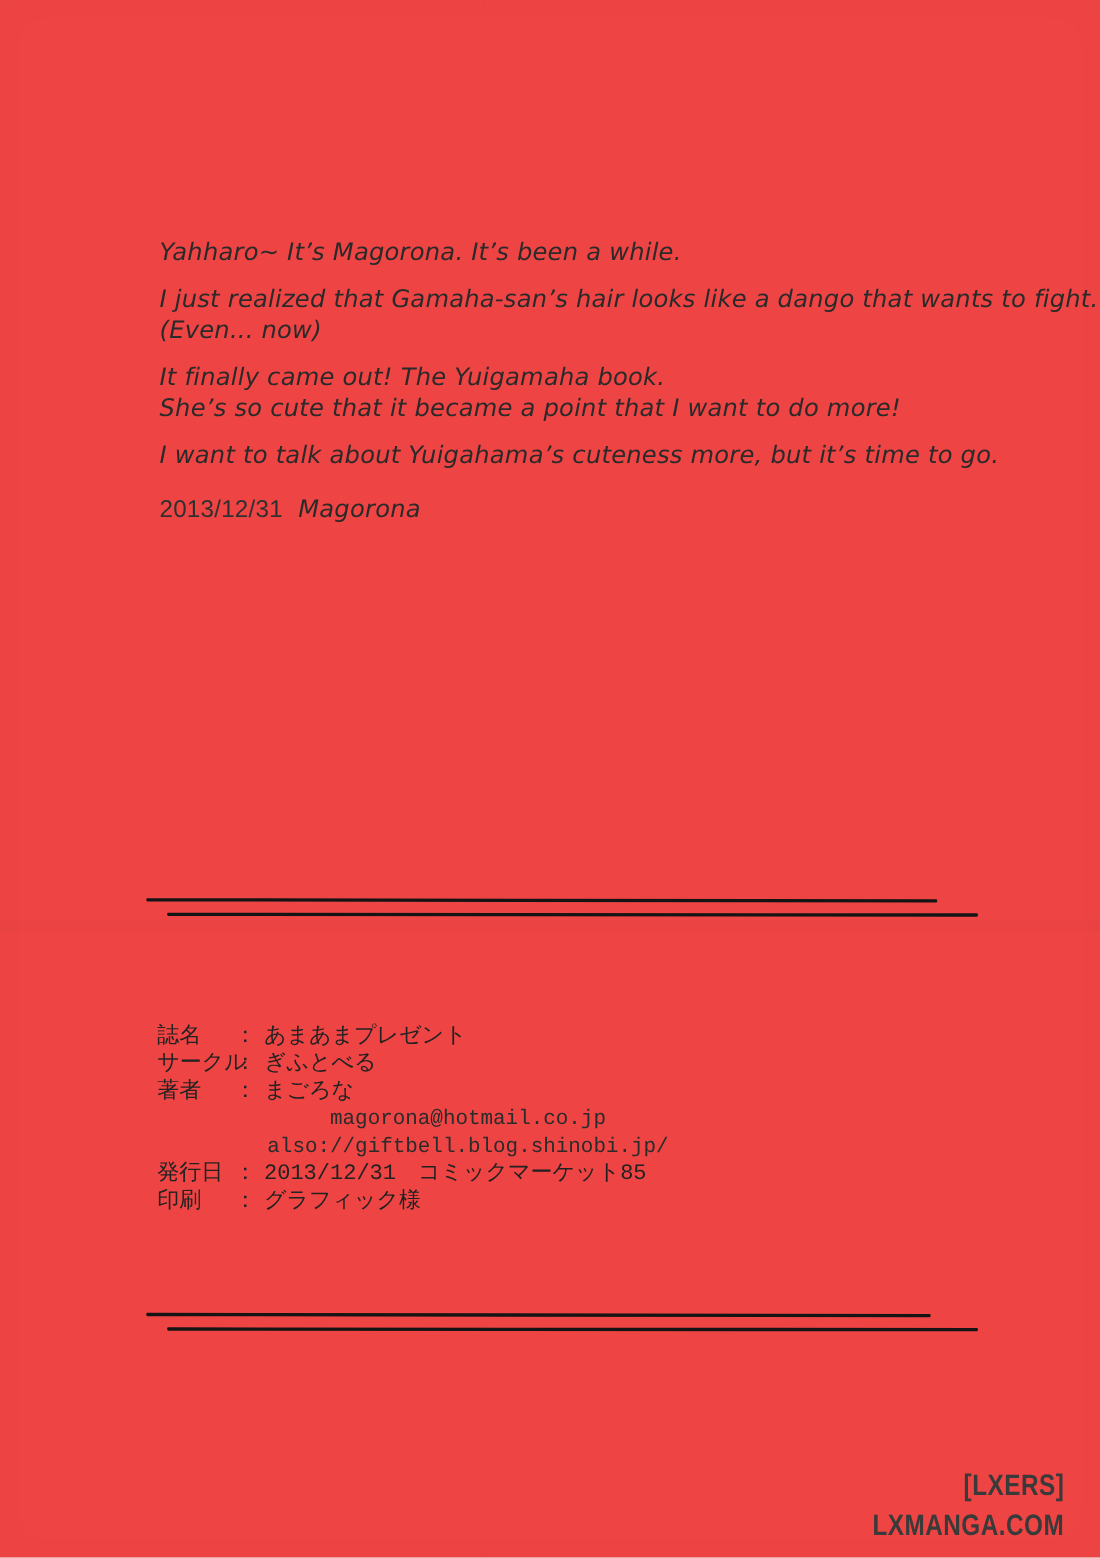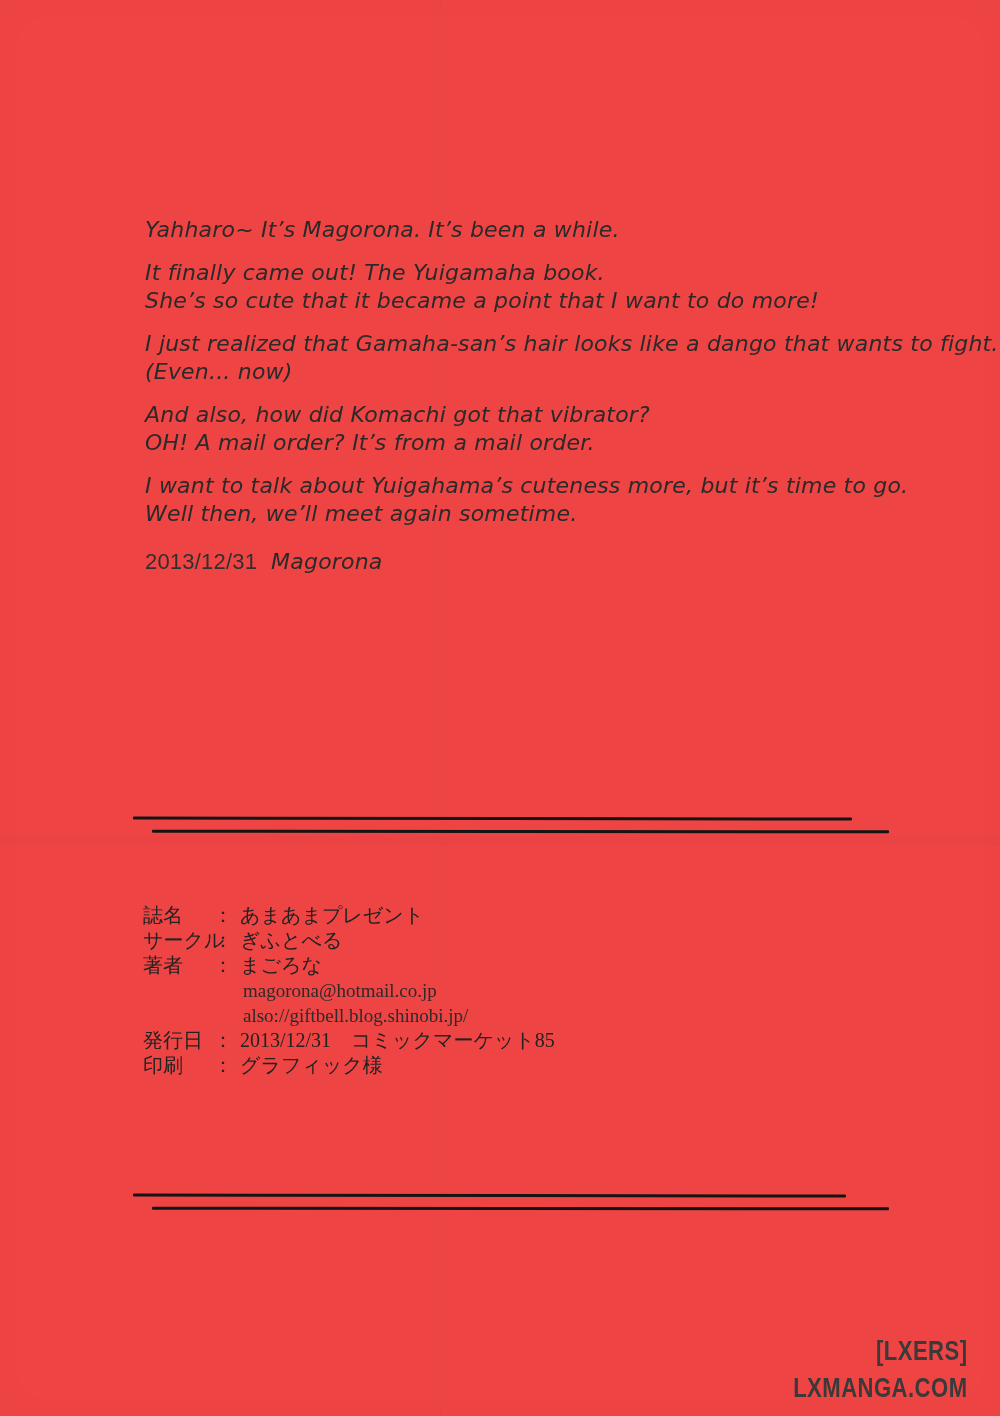--- a/index.html
+++ b/index.html
@@ -66,36 +66,37 @@
   }
   .rule-top-1    { left: 133px; top: 817px;  width: 719px; transform: rotate(0.08deg); }
   .rule-top-2    { left: 152px; top: 830px;  width: 737px; transform: rotate(0.05deg); }
   .rule-bottom-1 { left: 133px; top: 1194px; width: 713px; transform: rotate(0.08deg); }
   .rule-bottom-2 { left: 152px; top: 1207px; width: 737px; transform: rotate(0.05deg); }
 
   
   .colophon {
     position: absolute;
     left: 143px;
-    top: 903px;
+    top: 930px;
     color: #222;
     font-size: 20px;
-    font-family: Liberation Serif, serif;
+    font-family: Liberation Mono, monospace;
   }
   .colophon .row {
     display: grid;
     grid-template-columns: 70px 27px auto;
     height: 25px;
     line-height: 25px;
     white-space: nowrap;
   }
   .colophon .row .value.latin {
     font-size: 19px;
     color: #2b2b2b;
     padding-left: 3px;
+    text-align: center;
   }
 
   
   .watermark {
     position: absolute;
     right: 33px;
     top: 1336px;
     text-align: right;
     color: #3a3a3a;
     font-family: "Liberation Sans", sans-serif;
@@ -110,34 +111,29 @@
 </head>
 <body>
 
 <div class="page">
 
   <div class="afterword">
     <p>
       <span class="line">Yahharo~ It’s Magorona. It’s been a while.</span>
     </p>
     <p>
+      <span class="line">I just realized that Gamaha-san’s hair looks like a dango that wants to fight.</span>
+      <span class="line">(Even... now)</span>
+    </p>
+    <p>
       <span class="line">It finally came out! The Yuigamaha book.</span>
       <span class="line">She’s so cute that it became a point that I want to do more!</span>
     </p>
     <p>
-      <span class="line">I just realized that Gamaha-san’s hair looks like a dango that wants to fight.</span>
-      <span class="line">(Even... now)</span>
-    </p>
-    <p>
-      <span class="line">And also, how did Komachi got that vibrator?</span>
-      <span class="line">OH! A mail order? It’s from a mail order.</span>
-    </p>
-    <p>
       <span class="line">I want to talk about Yuigahama’s cuteness more, but it’s time to go.</span>
-      <span class="line">Well then, we’ll meet again sometime.</span>
     </p>
     <div class="signoff">
       <span class="date">2013/12/31</span><span class="name">Magorona</span>
     </div>
   </div>
 
   <div class="rule rule-top-1"></div>
   <div class="rule rule-top-2"></div>
 
   <div class="colophon">

